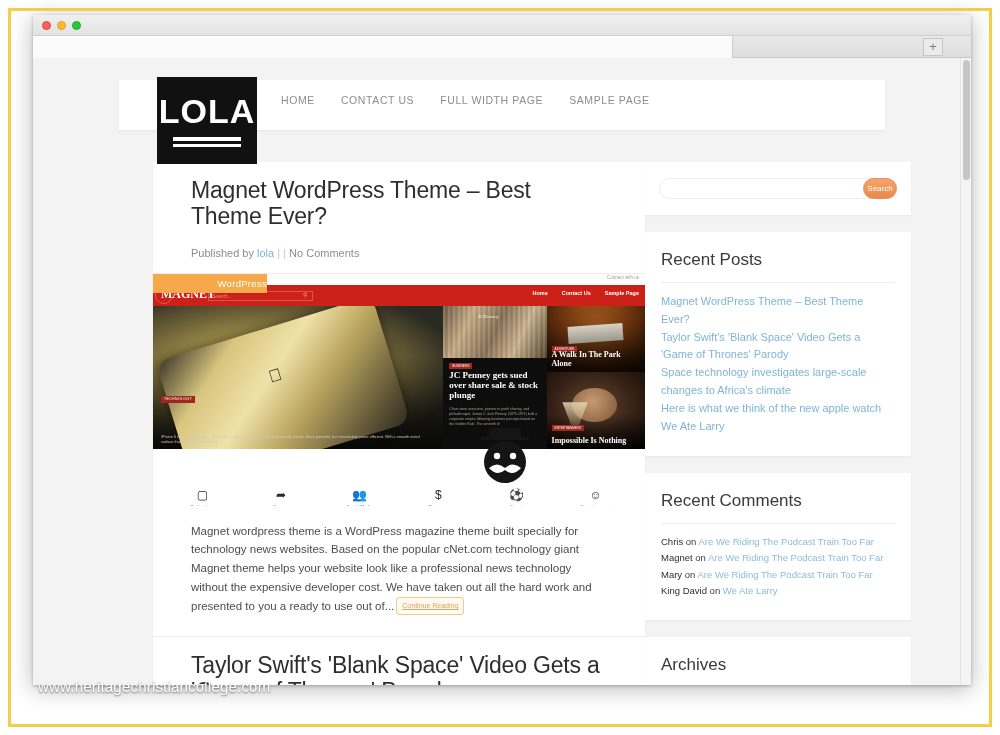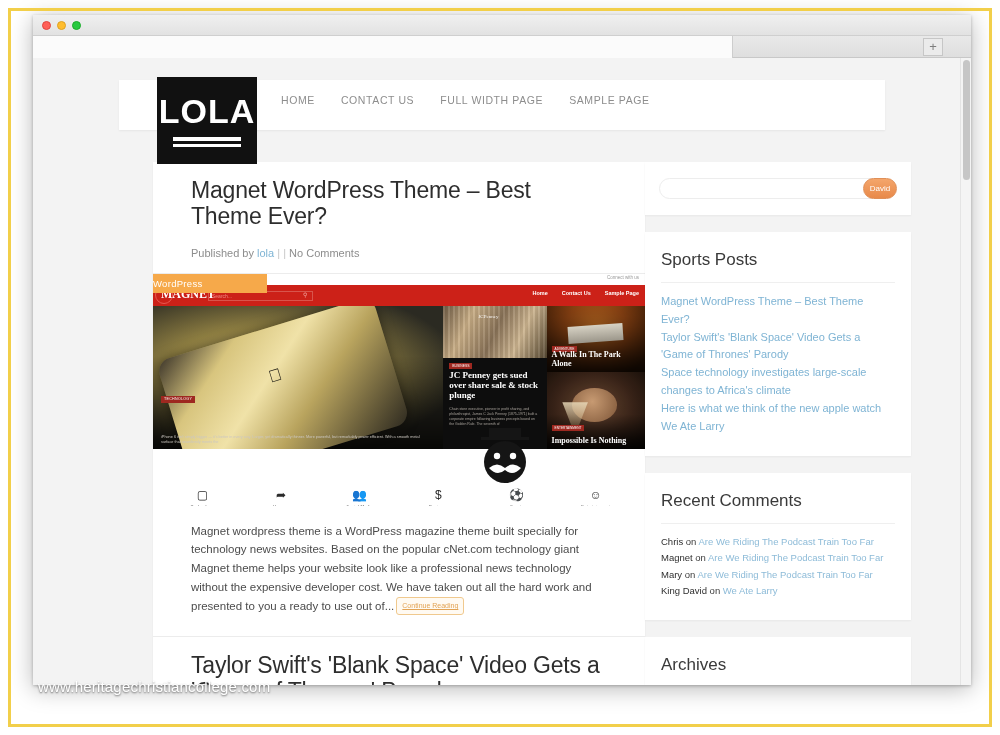--- a/index.html
+++ b/index.html
@@ -171,21 +171,21 @@
     background: #0b0b0b;
   }
   .cat-badge {
     position: absolute;
     left: 0; top: 0;
     width: 114px; height: 19px;
     background: #f6a94a;
     color: #ffffff;
     font-size: 9.5px;
     line-height: 19px;
-    text-align: left;
+    text-align: right;
     z-index: 10;
     letter-spacing: 0.3px;
   }
 
   
   .mock {
     position: absolute; inset: 0;
     background: #ffffff;
   }
   .mock-topstrip {
@@ -652,26 +652,26 @@
 
           </article>
 
         </div>
 
         <aside class="sidebar">
 
           <div class="widget search-widget">
             <div class="searchrow">
               <input class="search-input" type="text" placeholder="" style="">
-              <button class="search-btn">David</button>
+              <button class="search-btn">Search</button>
             </div>
           </div>
 
           <div class="widget">
-            <h2 class="widget-title">Sports Posts</h2>
+            <h2 class="widget-title">Recent Posts</h2>
             <div class="widget-rule"></div>
             <ul class="link-list">
               <li><a href="#">Magnet WordPress Theme – Best Theme Ever?</a></li>
               <li><a href="#">Taylor Swift's 'Blank Space' Video Gets a 'Game of Thrones' Parody</a></li>
               <li><a href="#">Space technology investigates large-scale changes to Africa's climate</a></li>
               <li><a href="#">Here is what we think of the new apple watch</a></li>
               <li><a href="#">We Ate Larry</a></li>
             </ul>
           </div>
 

